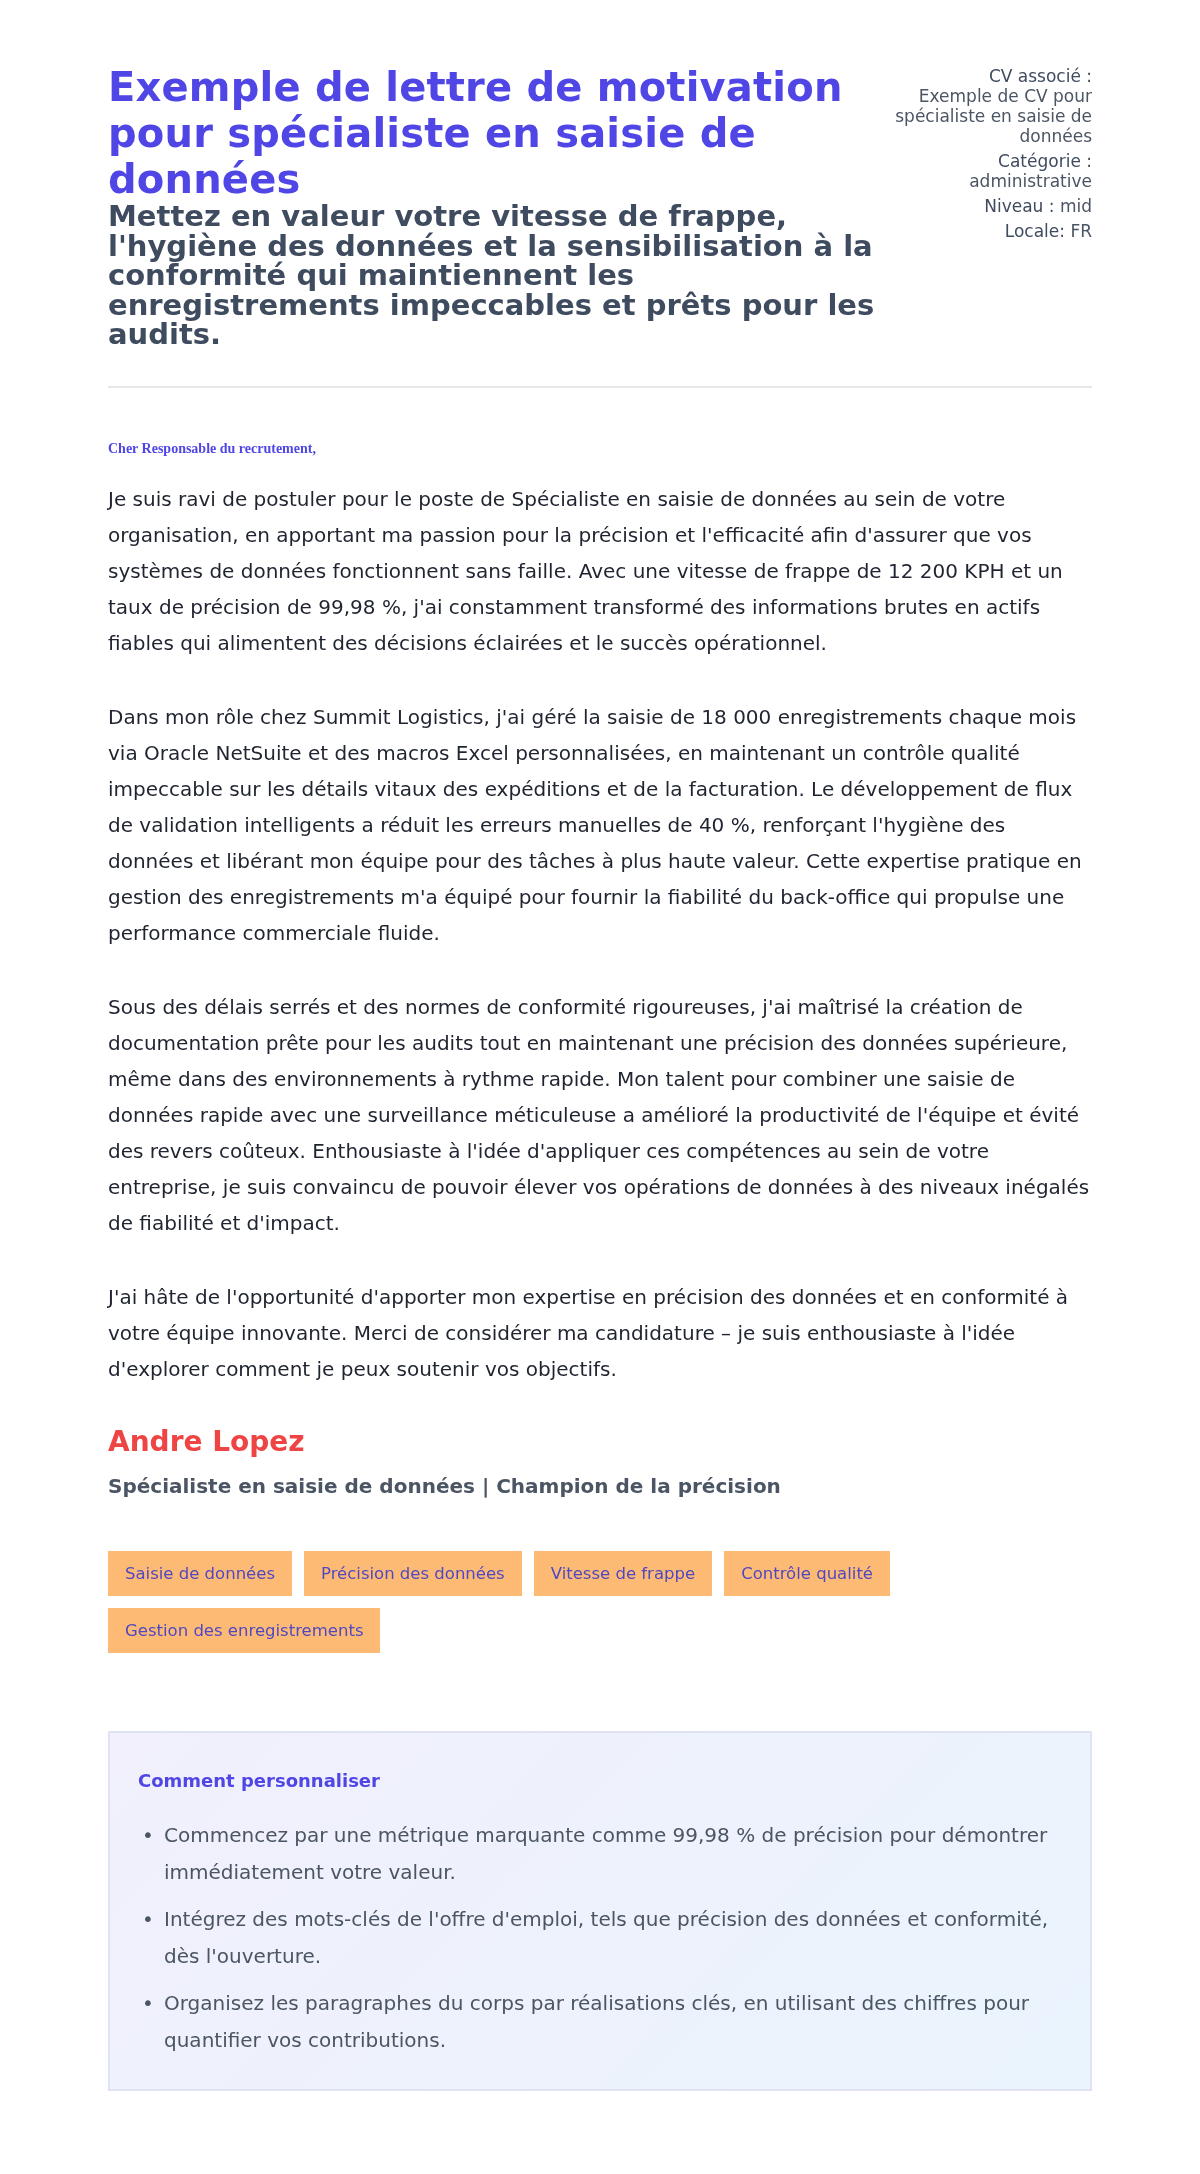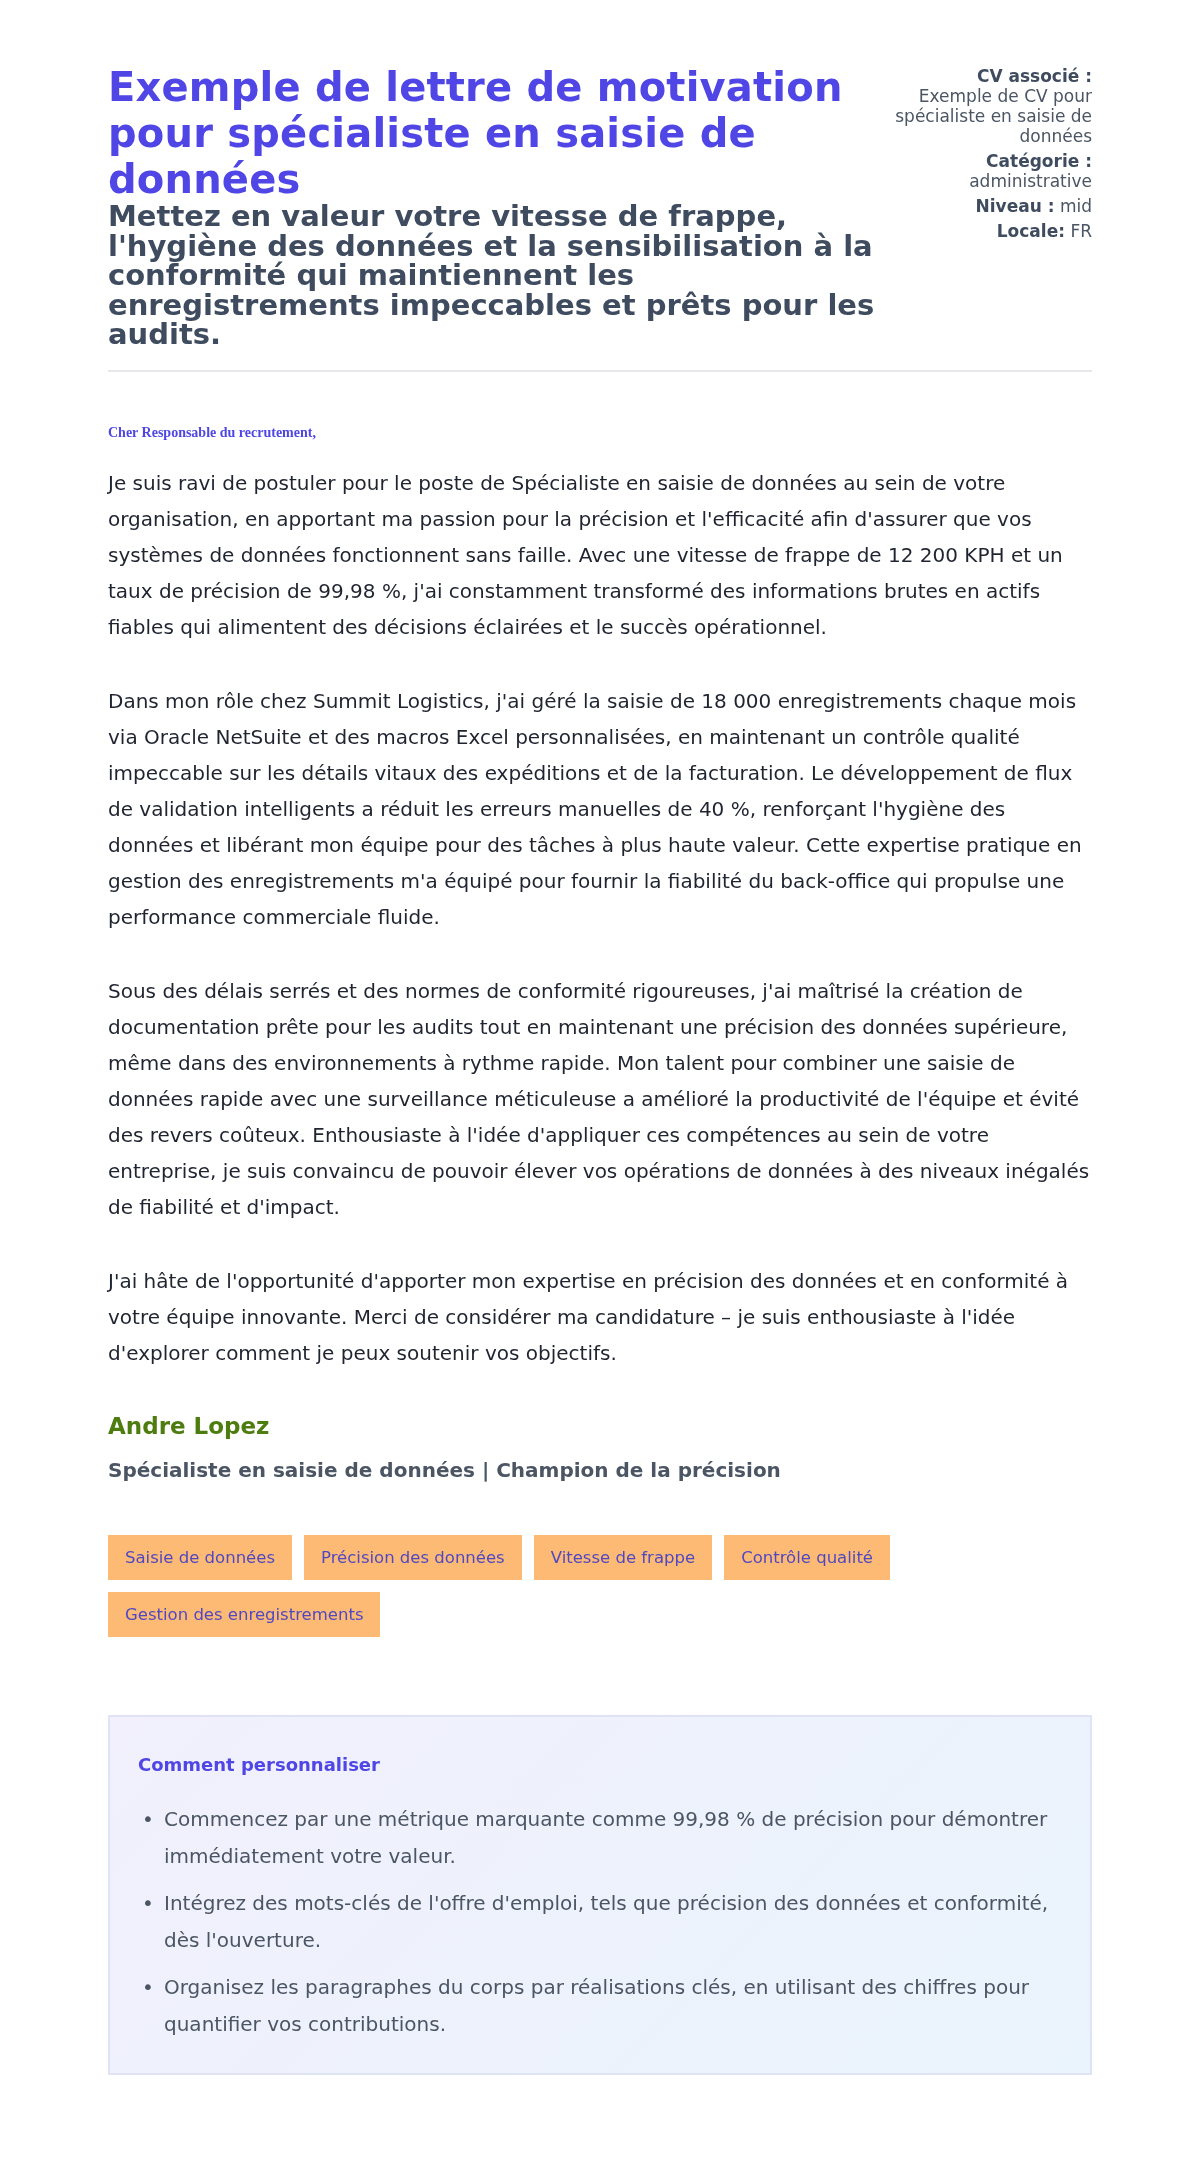--- a/index.html
+++ b/index.html
@@ -11,21 +11,21 @@
     color: #1f2430;
   }
   .page {
     width: 1200px;
     padding: 64px 108px 60px 108px;
   }
   .header {
     display: flex;
     justify-content: space-between;
     align-items: flex-start;
-    padding-bottom: 20px;
+    padding-bottom: 36px;
     border-bottom: 2px solid #e6e7eb;
   }
   .header-left { width: 770px; }
   .title {
     font-size: 40px;
     font-weight: bold;
     line-height: 46px;
     color: #4f46e5;
     letter-spacing: 0.2px;
   }
@@ -38,41 +38,41 @@
   }
   .meta {
     width: 210px;
     text-align: right;
     font-size: 17px;
     line-height: 20px;
     color: #4b5563;
     margin-top: 2px;
   }
   .meta-row { margin-bottom: 5px; }
-  .meta-label { font-weight: bold; color: #3f4b5e; }
+  .meta-label { font-weight: normal; color: #3f4b5e; }
   .greeting {
     margin-top: 47px;
     font-size: 14px;
     font-weight: bold;
     color: #4f46e5;
     line-height: 28px;
     font-family: Liberation Serif, serif;
   }
   .body-text { margin-top: 18px; }
   .para {
     font-size: 20px;
     line-height: 36px;
     color: #1f2430;
     margin-bottom: 38px;
   }
   .signature { margin-top: 40px; }
   .sig-name {
-    font-size: 23px;
+    font-size: 28px;
     font-weight: bold;
-    color: #4d7c0f;
+    color: #ef4444;
     line-height: 30px;
   }
   .sig-title {
     font-size: 20px;
     color: #4b5563;
     line-height: 30px;
     margin-top: 14px;
     font-weight: bold;
   }
   .tags {

